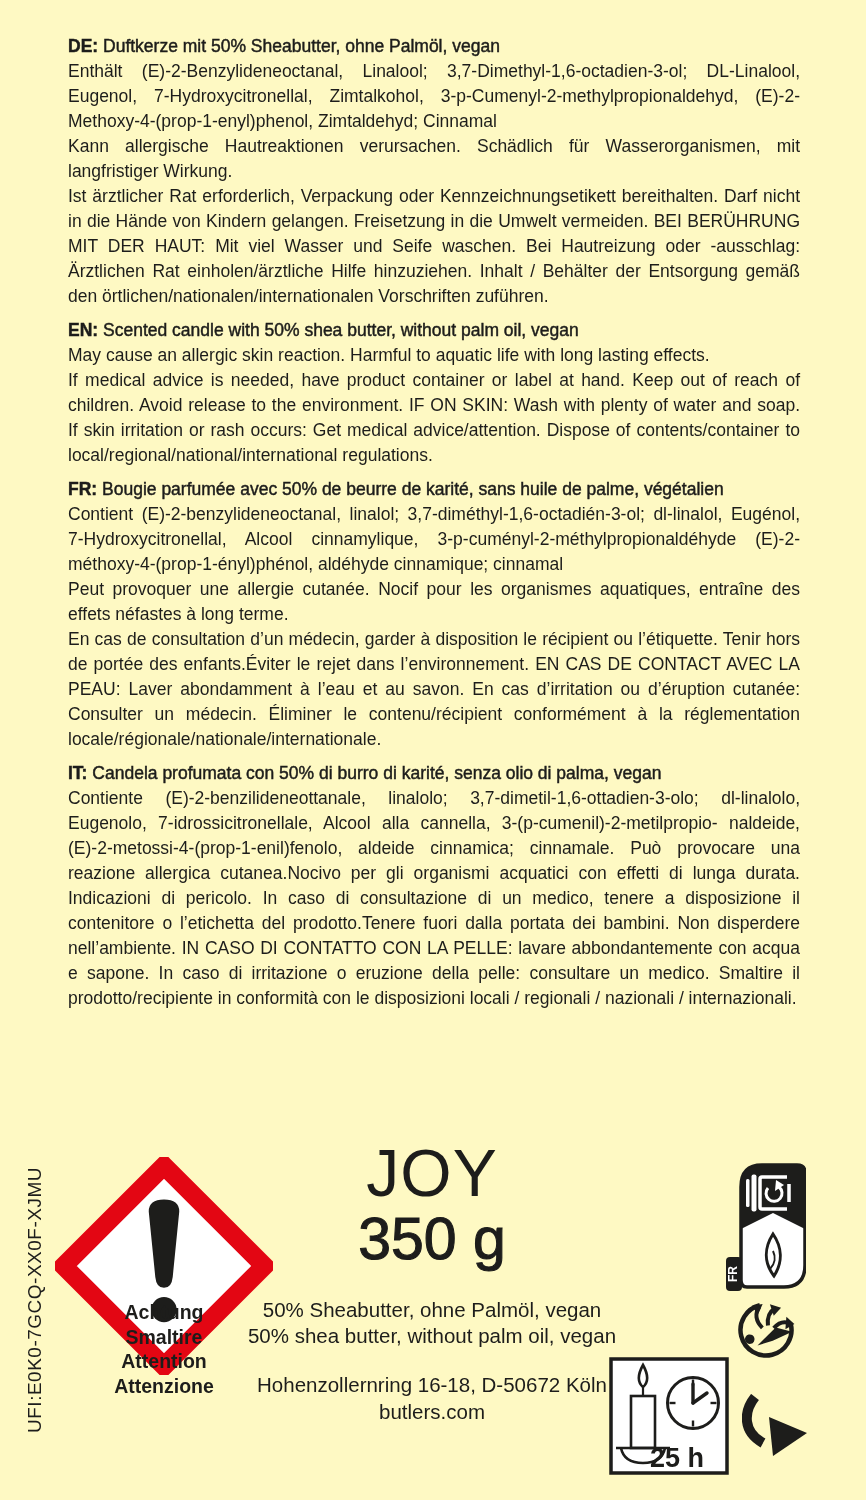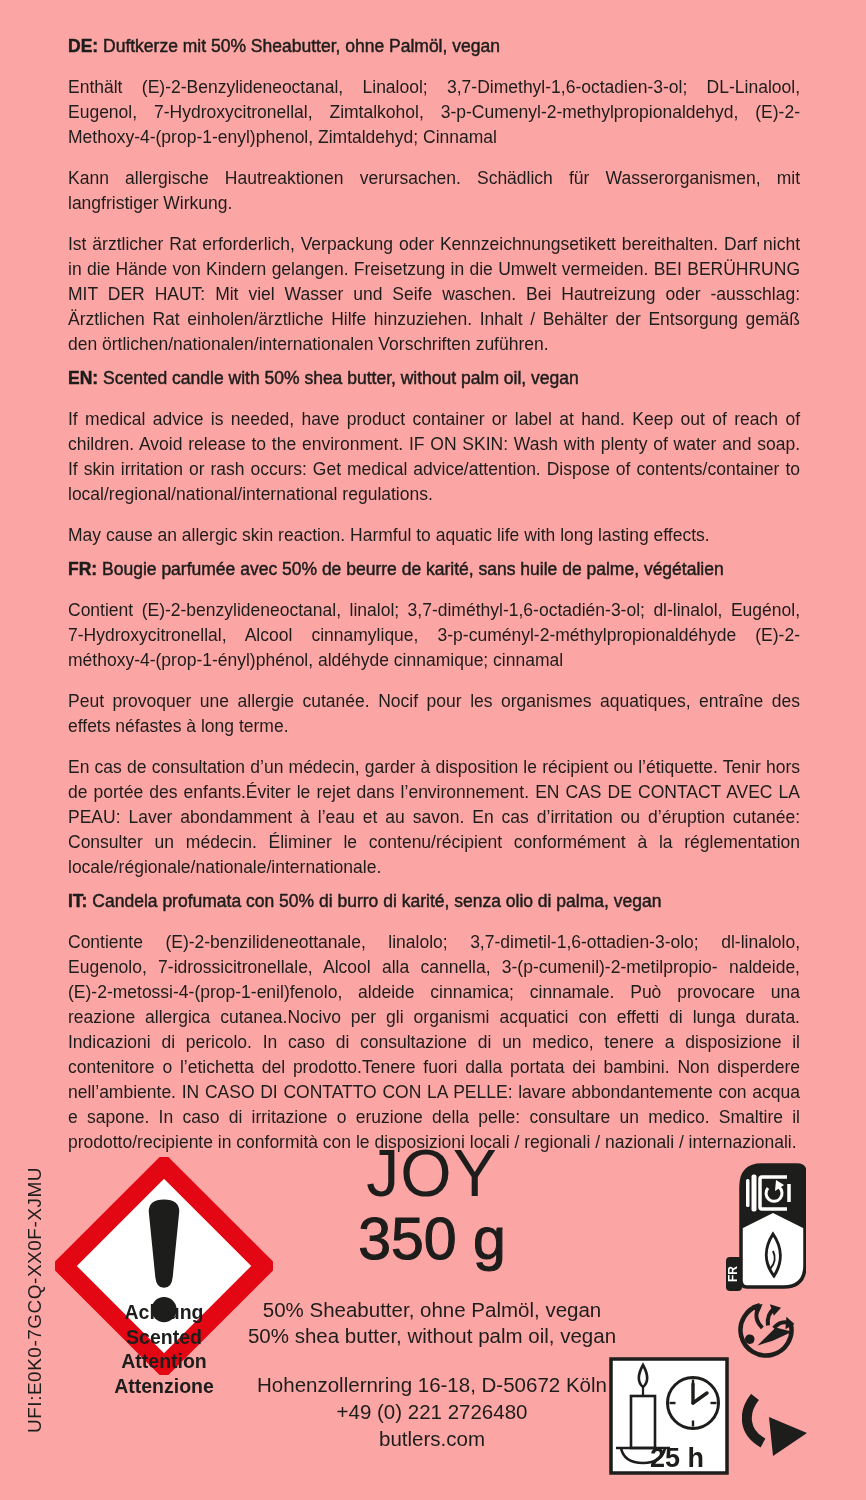--- a/index.html
+++ b/index.html
@@ -1,26 +1,26 @@
 <!DOCTYPE html>
 <html><head>
 <meta charset="utf-8">
 <style>
   html,body{margin:0;padding:0;background:#fff;}
   .page{
-    position:relative;width:866px;height:1500px;background:#fca5a5;overflow:hidden;
+    position:relative;width:866px;height:1500px;background:#fef9c3;overflow:hidden;
     color:#1d1d1b;font-family:"Liberation Sans",sans-serif;
   }
   
   .textblock{position:absolute;left:68px;top:34px;width:732px;font-size:17.5px;line-height:25px;}
   .textblock section{margin-top:9px;}
   .textblock section:first-child{margin-top:0;}
   .sec-title{margin:0;font-size:17.5px;font-weight:normal;-webkit-text-stroke:.45px currentColor;text-align:left;}
   .sec-title b{font-weight:bold;}
-  .textblock p{margin:16px 0 0;text-align:justify;}
+  .textblock p{margin:0 0 0;text-align:justify;}
   
   .ufi{
     position:absolute;left:-114px;top:1288px;width:300px;height:24px;
     transform:rotate(-90deg);text-align:center;font-size:19px;letter-spacing:.5px;white-space:nowrap;
   }
   .ghs{position:absolute;left:55px;top:1157px;width:218px;height:218px;}
   .signal{position:absolute;left:64px;top:1300px;width:200px;text-align:center;
           font-weight:bold;font-size:19.5px;line-height:24.5px;}
   
   .center{position:absolute;left:232px;top:1136px;width:400px;text-align:center;}
@@ -45,22 +45,22 @@
 
     <section>
       <h2 class="sec-title"><b>DE:</b> <span>Duftkerze mit 50% Sheabutter, ohne Palmöl, vegan</span></h2>
       <p>Enthält (E)-2-Benzylideneoctanal, Linalool; 3,7-Dimethyl-1,6-octadien-3-ol; DL-Linalool, Eugenol, 7-Hydroxycitronellal, Zimtalkohol, 3-p-Cumenyl-2-methylpropionaldehyd, (E)-2-Methoxy-4-(prop-1-enyl)phenol, Zimtaldehyd; Cinnamal</p>
       <p>Kann allergische Hautreaktionen verursachen. Schädlich für Wasserorganismen, mit langfristiger Wirkung.</p>
       <p>Ist ärztlicher Rat erforderlich, Verpackung oder Kennzeichnungsetikett bereithalten. Darf nicht in die Hände von Kindern gelangen. Freisetzung in die Umwelt vermeiden. BEI BERÜHRUNG MIT DER HAUT: Mit viel Wasser und Seife waschen. Bei Hautreizung oder -ausschlag: Ärztlichen Rat einholen/ärztliche Hilfe hinzuziehen. Inhalt / Behälter der Entsorgung gemäß den örtlichen/nationalen/internationalen Vorschriften zuführen.</p>
     </section>
 
     <section>
       <h2 class="sec-title"><b>EN:</b> <span>Scented candle with 50% shea butter, without palm oil, vegan</span></h2>
+      <p>May cause an allergic skin reaction. Harmful to aquatic life with long lasting effects.</p>
       <p>If medical advice is needed, have product container or label at hand. Keep out of reach of children. Avoid release to the environment. IF ON SKIN: Wash with plenty of water and soap. If skin irritation or rash occurs: Get medical advice/attention. Dispose of contents/container to local/regional/national/international regulations.</p>
-      <p>May cause an allergic skin reaction. Harmful to aquatic life with long lasting effects.</p>
     </section>
 
     <section>
       <h2 class="sec-title"><b>FR:</b> <span>Bougie parfumée avec 50% de beurre de karité, sans huile de palme, végétalien</span></h2>
       <p>Contient (E)-2-benzylideneoctanal, linalol; 3,7-diméthyl-1,6-octadién-3-ol; dl-linalol, Eugénol, 7-Hydroxycitronellal, Alcool cinnamylique, 3-p-cuményl-2-méthylpropionaldéhyde (E)-2-méthoxy-4-(prop-1-ényl)phénol, aldéhyde cinnamique; cinnamal</p>
       <p>Peut provoquer une allergie cutanée. Nocif pour les organismes aquatiques, entraîne des effets néfastes à long terme.</p>
       <p>En cas de consultation d’un médecin, garder à disposition le récipient ou l’étiquette. Tenir hors de portée des enfants.Éviter le rejet dans l’environnement. EN CAS DE CONTACT AVEC LA PEAU: Laver abondamment à l’eau et au savon. En cas d’irritation ou d’éruption cutanée: Consulter un médecin. Éliminer le contenu/récipient conformément à la réglementation locale/régionale/nationale/internationale.</p>
     </section>
 
     <section>
@@ -75,35 +75,34 @@
   <div class="ghs">
     <svg viewBox="0 0 100 100" width="218" height="218">
       <polygon points="50,4 96,50 50,96 4,50" fill="#ffffff" stroke="#e30613" stroke-width="8.5"></polygon>
       <path d="M43,25 Q43,19.5 50,19.5 Q57,19.5 57,25 L54,55 Q53.5,60 50,60 Q46.5,60 46,55 Z" fill="#1d1d1b"></path>
       <circle cx="50" cy="70" r="5.8" fill="#1d1d1b"></circle>
     </svg>
   </div>
 
   <div class="signal">
     <div>Achtung</div>
-    <div>Scented</div>
+    <div>Smaltire</div>
     <div>Attention</div>
     <div>Attenzione</div>
   </div>
 
   <div class="center">
     <div class="product">JOY</div>
     <div class="weight">350 g</div>
     <div class="claims">
       <div>50% Sheabutter, ohne Palmöl, vegan</div>
       <div>50% shea butter, without palm oil, vegan</div>
     </div>
     <div class="company">
       <div>Hohenzollernring 16-18, D-50672 Köln</div>
-      <div>+49 (0) 221 2726480</div>
       <div>butlers.com</div>
     </div>
   </div>
 
   <div class="infotri">
     <svg viewBox="0 0 80 130" width="80" height="130">
 
       <path d="M15,26 Q15,4 36,4 L71,4 Q79,4 79,12 L79,104 Q79,126 58,126 L21,126 Q15,126 15,119 Z" fill="#ffffff" stroke="#1d1d1b" stroke-width="3.5"></path>
 
       <path d="M15,26 Q15,4 36,4 L71,4 Q79,4 79,12 L79,68 L47,52 L15,68 Z" fill="#1d1d1b"></path>

